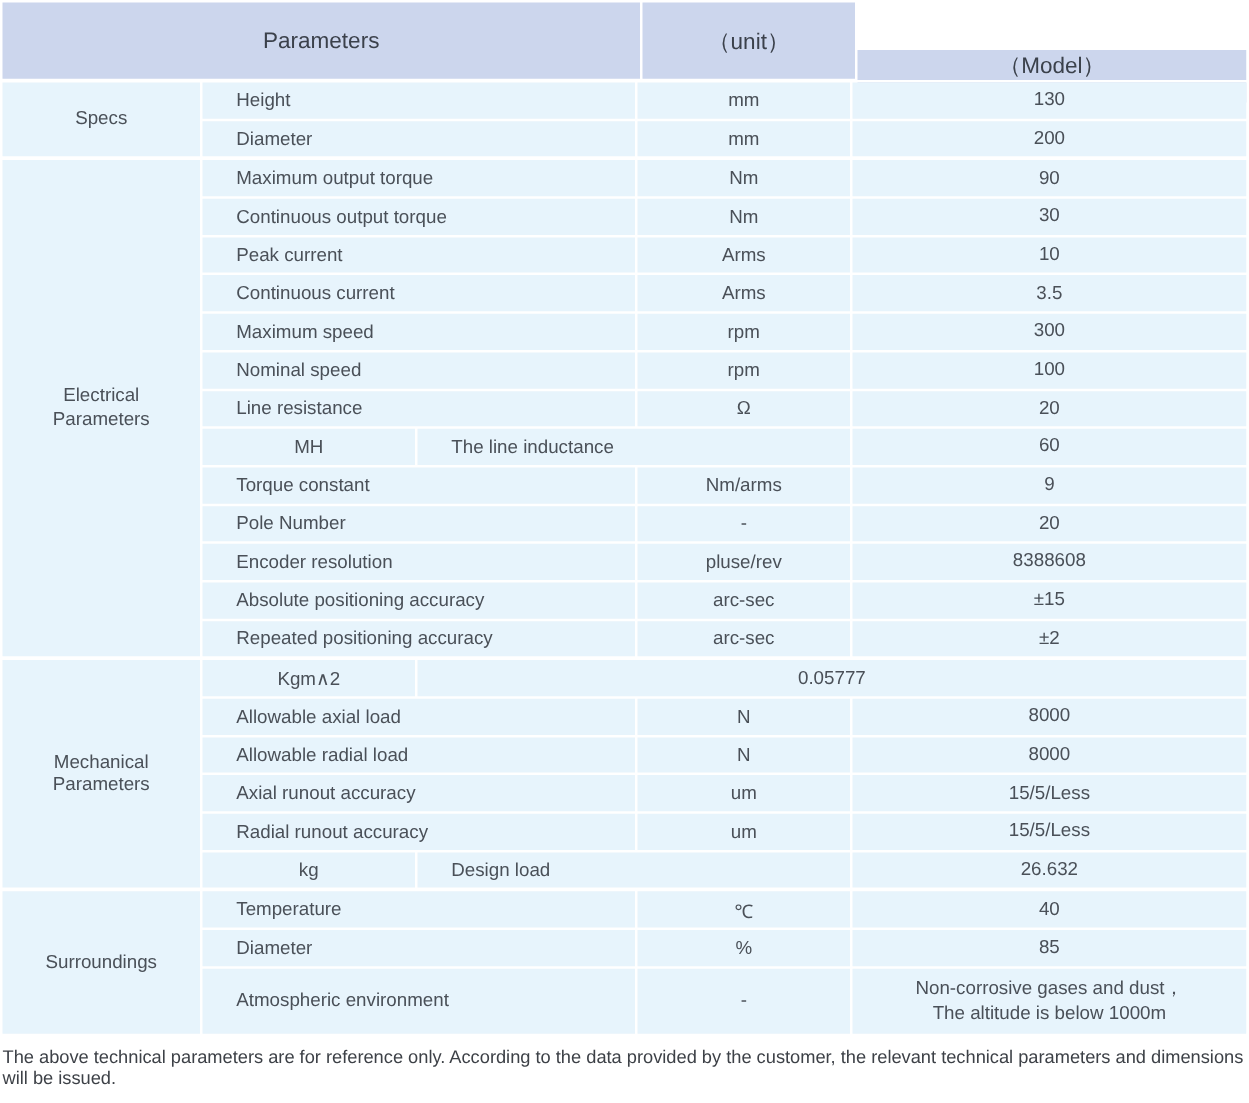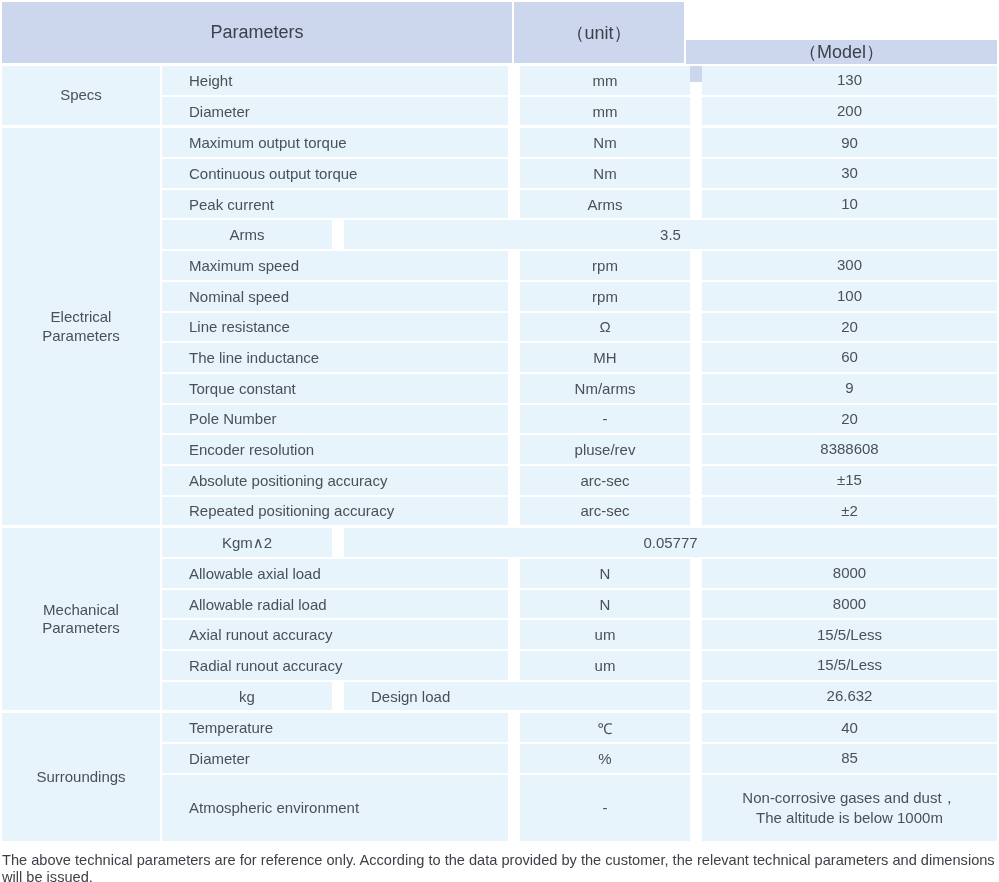--- a/index.html
+++ b/index.html
@@ -35,22 +35,22 @@
   .model-col { width: 311px; display: flex; flex-direction: column; gap: 2px; margin-top: 38px; }
   .model-label { flex: 1.2; font-size: 18px; }
   .model-value { flex: 1; font-size: 14px; }
 
   
   .group { display: flex; gap: 2px; margin-bottom: 3px; }
   .group:last-child { margin-bottom: 0; }
   .cat-cell { width: 158px; }
   .cat-cell span { display: inline-block; max-width: 112px; line-height: 1.25; }
   .rows { flex: 1; display: flex; flex-direction: column; gap: 2px; }
-  .row { display: flex; gap: 12px; height: 28.7px; }
-  .row.tall { height: 66px; }
+  .row { display: flex; gap: 2px; height: 28.7px; }
+  .row.tall { height: 52px; }
   .name-cell {
     width: 346px;
     justify-content: flex-start;
     text-align: left;
     padding-left: 27px;
   }
   .unit-cell { width: 170px; }
   .value-cell { flex: 1; white-space: pre-line; line-height: 1.35; }
 
   
@@ -117,41 +117,42 @@
               <div class="cell name-cell">Continuous output torque</div>
               <div class="cell unit-cell">Nm</div>
               <div class="cell value-cell">30</div>
             </div>
             <div class="row">
               <div class="cell name-cell">Peak current</div>
               <div class="cell unit-cell">Arms</div>
               <div class="cell value-cell">10</div>
             </div>
             <div class="row">
+              <div class="cell name-cell">Continuous current</div>
               <div class="cell unit-cell">Arms</div>
               <div class="cell value-cell">3.5</div>
             </div>
             <div class="row">
               <div class="cell name-cell">Maximum speed</div>
               <div class="cell unit-cell">rpm</div>
               <div class="cell value-cell">300</div>
             </div>
             <div class="row">
               <div class="cell name-cell">Nominal speed</div>
               <div class="cell unit-cell">rpm</div>
               <div class="cell value-cell">100</div>
             </div>
             <div class="row">
               <div class="cell name-cell">Line resistance</div>
               <div class="cell unit-cell">Ω</div>
               <div class="cell value-cell">20</div>
             </div>
             <div class="row">
+              <div class="cell unit-cell">MH</div>
               <div class="cell name-cell">The line inductance</div>
-              <div class="cell unit-cell">MH</div>
               <div class="cell value-cell">60</div>
             </div>
             <div class="row">
               <div class="cell name-cell">Torque constant</div>
               <div class="cell unit-cell">Nm/arms</div>
               <div class="cell value-cell">9</div>
             </div>
             <div class="row">
               <div class="cell name-cell">Pole Number</div>
               <div class="cell unit-cell">-</div>

